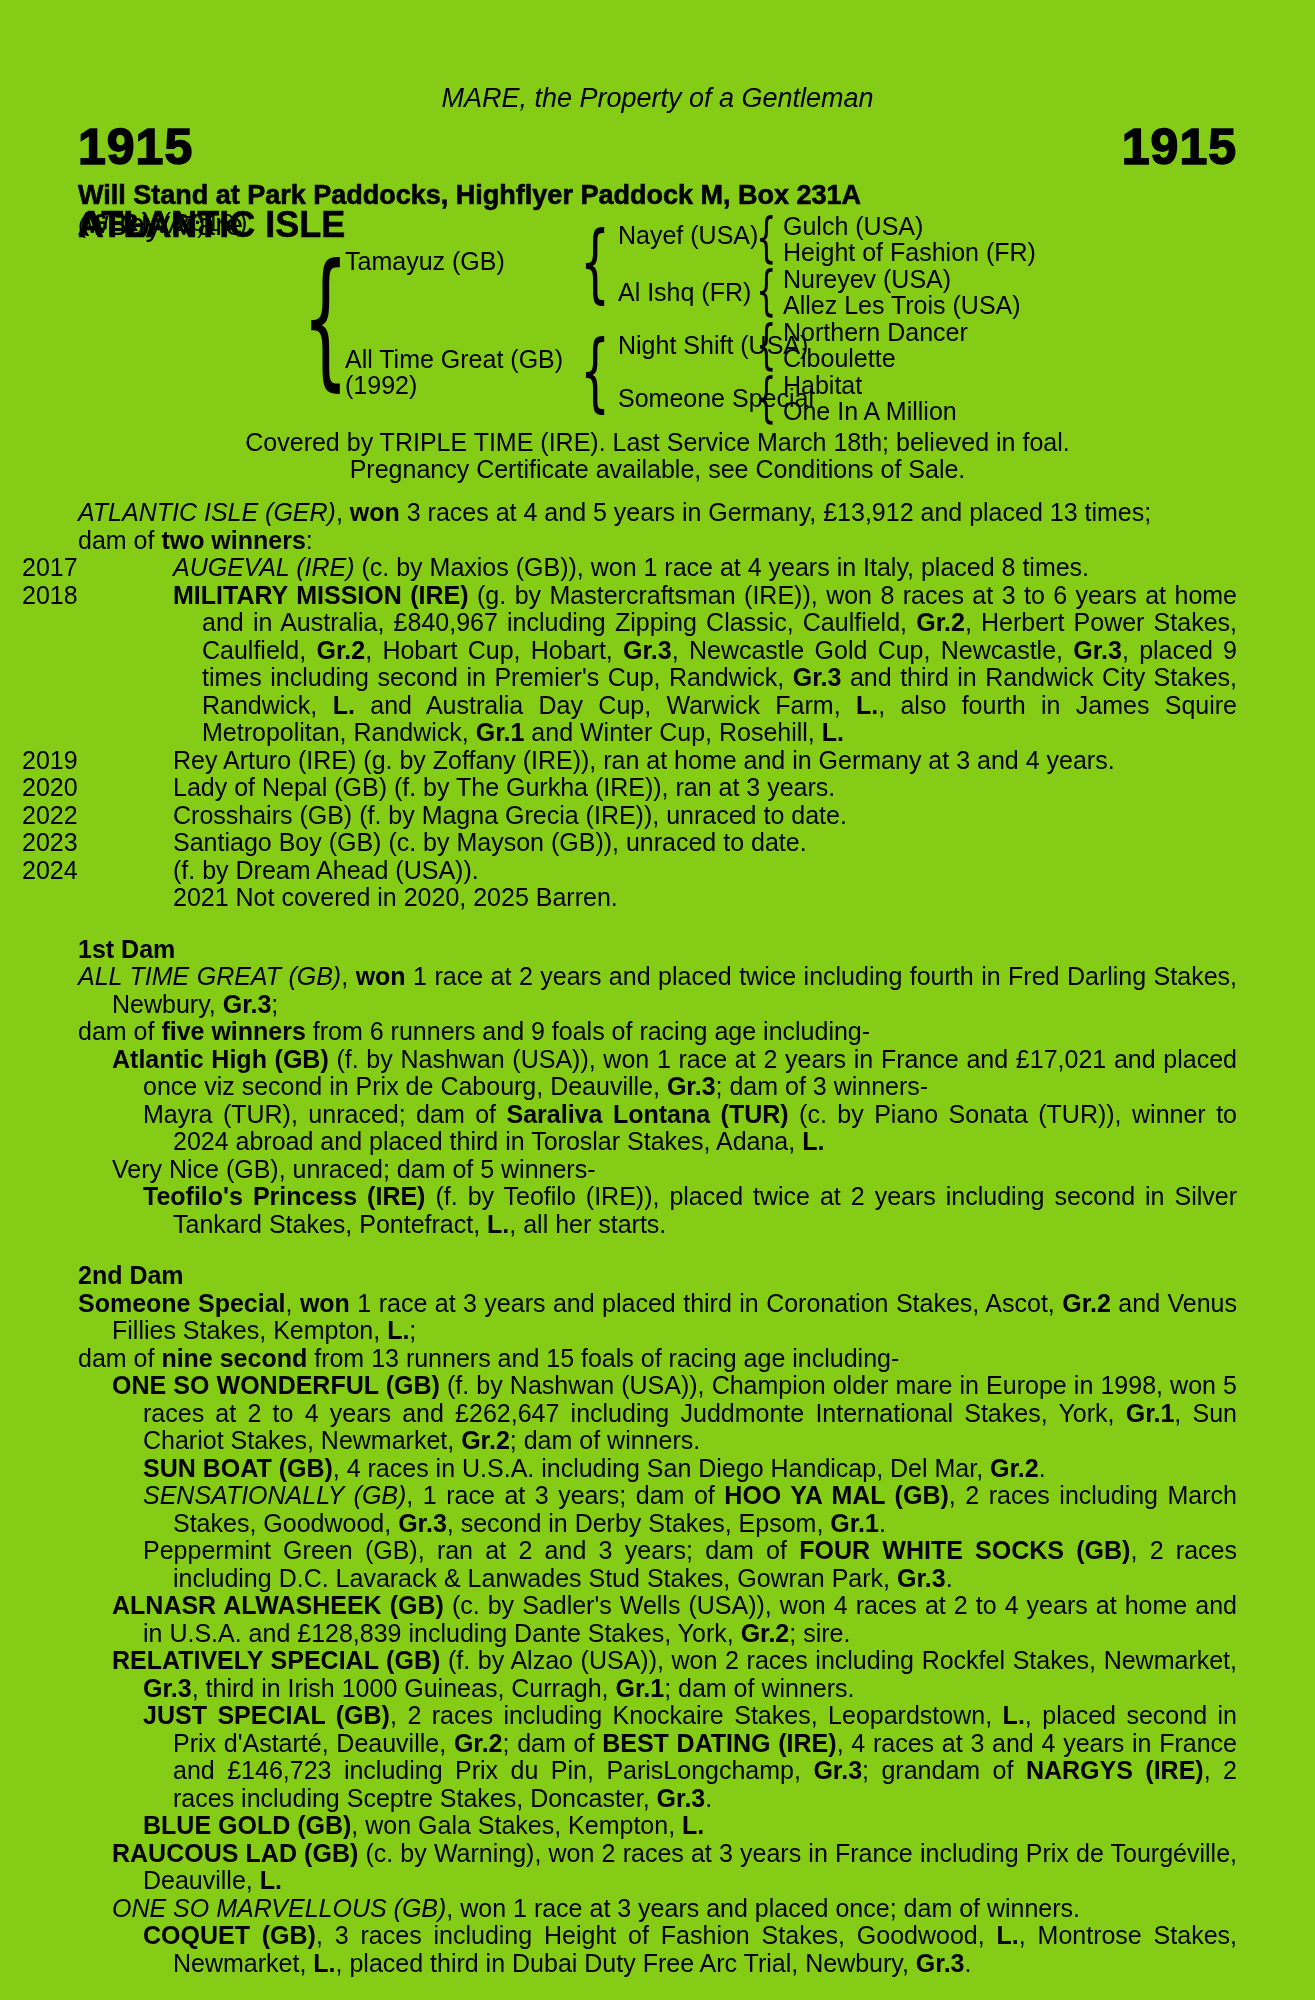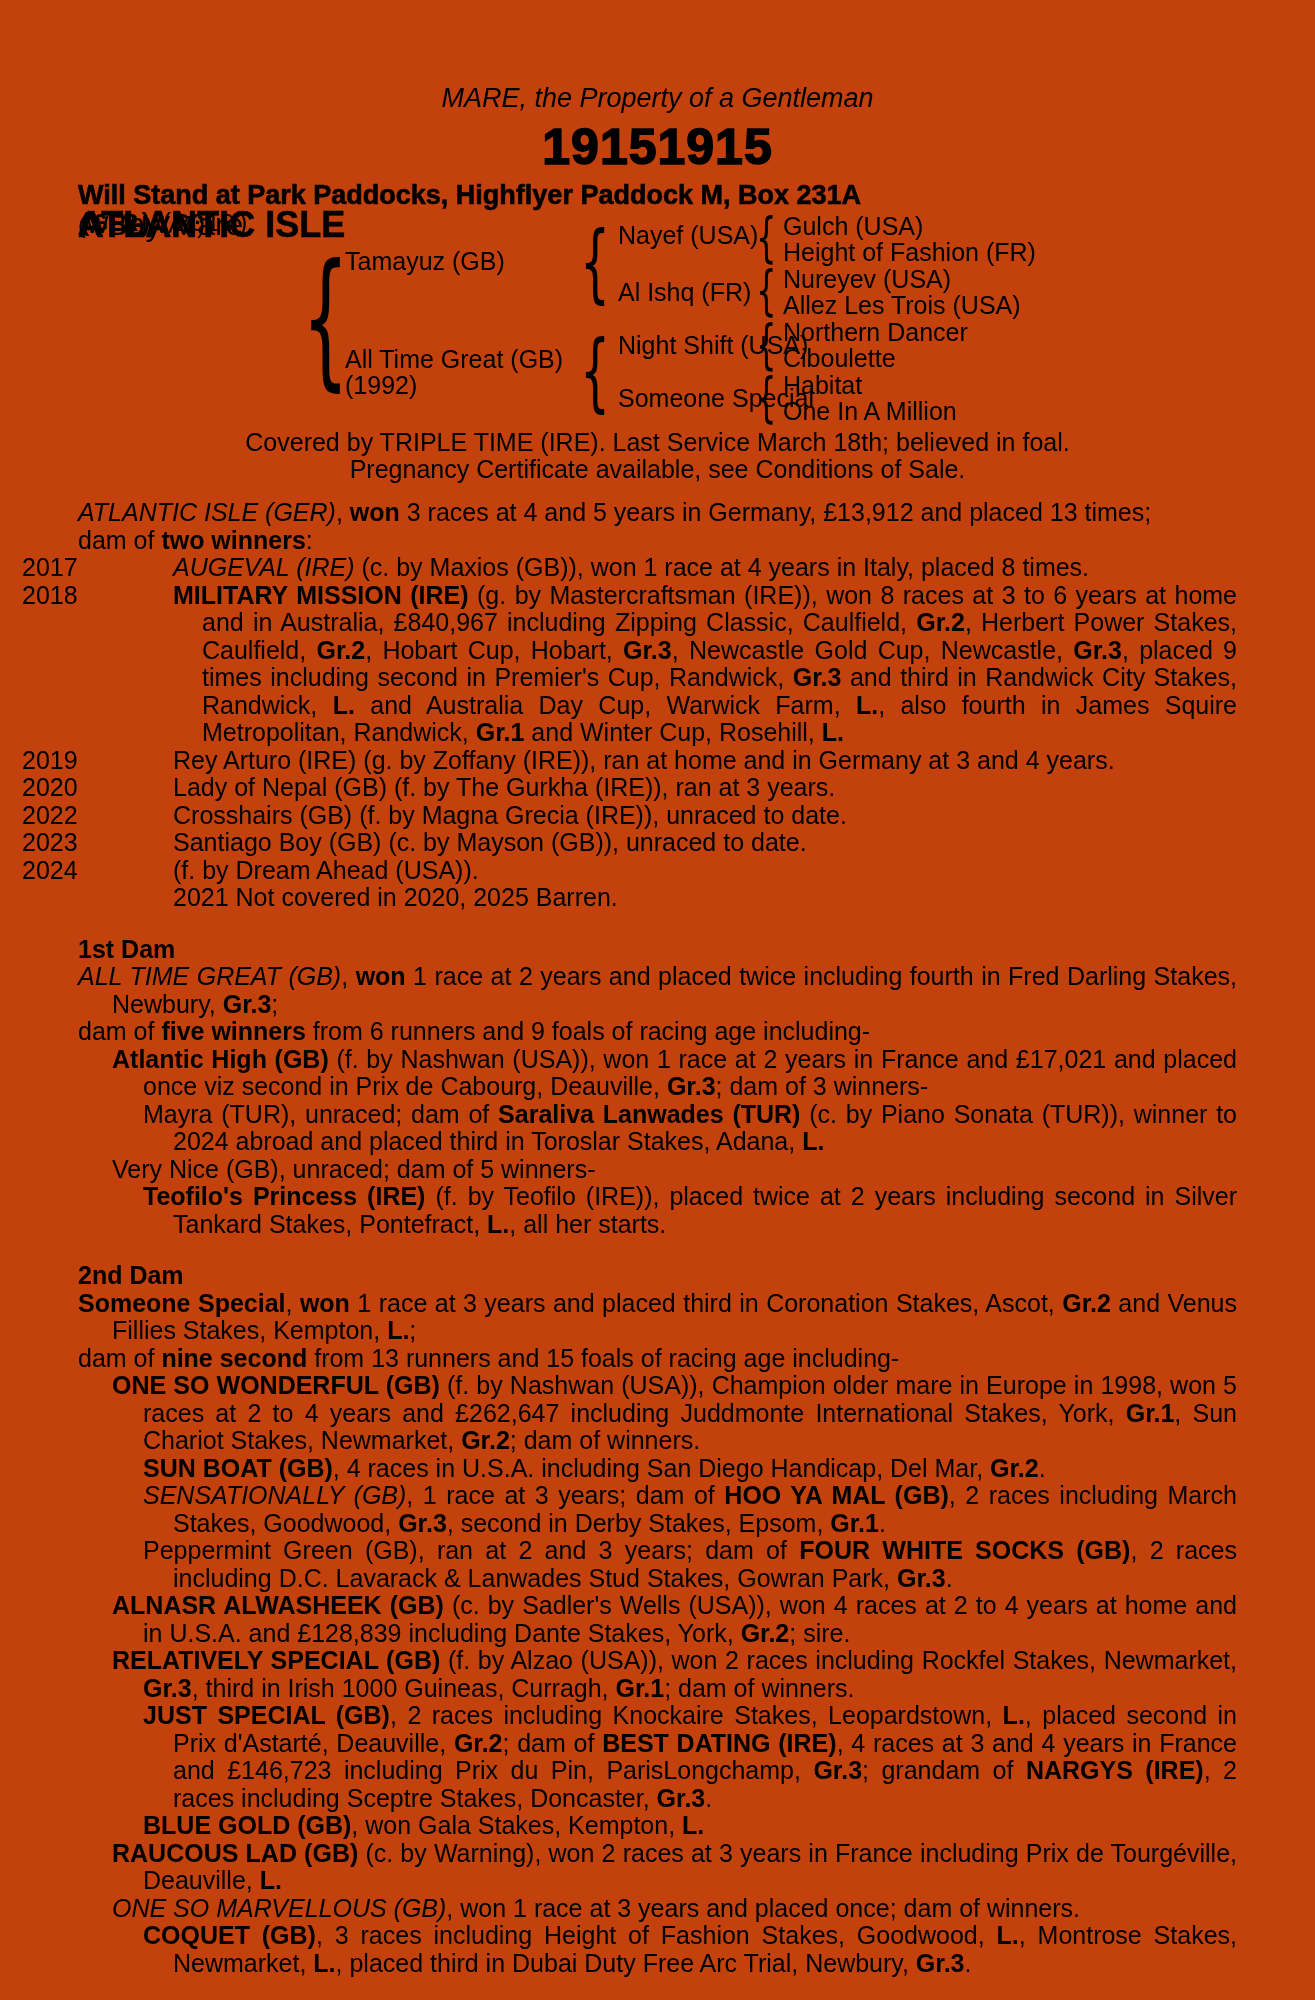--- a/index.html
+++ b/index.html
@@ -1,30 +1,30 @@
 <!DOCTYPE html>
 <html><head>
 <meta charset="utf-8">
 <style>
   html,body{margin:0;padding:0;background:#e8e8e8;}
   .page{
     position:relative;
     width:1315px;height:2000px;
     margin:0 auto;
-    background:#c2410c;color:#000;
+    background:#84cc16;color:#000;
     padding:0 78px;box-sizing:border-box;
     font-family:"Liberation Sans","DejaVu Sans",sans-serif;
     font-size:25px;line-height:27.5px;
     overflow:hidden;
   }
   .b{font-weight:700;}
   .i{font-style:italic;}
 
   .title{margin:0;padding-top:84px;text-align:center;font-size:27px;font-style:italic;line-height:28px;}
-  .lots{display:flex;justify-content:center;margin-top:10px;font-size:50px;line-height:50px;font-weight:700;-webkit-text-stroke:1.6px #000;letter-spacing:1px;}
+  .lots{display:flex;justify-content:space-between;margin-top:10px;font-size:50px;line-height:50px;font-weight:700;-webkit-text-stroke:1.6px #000;letter-spacing:1px;}
   .stand{margin-top:9px;font-size:27px;line-height:28px;font-weight:700;-webkit-text-stroke:0.6px #000;}
 
   
   .ped{position:relative;height:216px;margin-top:2px;}
   .ped div{position:absolute;white-space:nowrap;}
   .sub-vat{left:0;top:51;font-size:24px;}
   .sub-name{left:0;top:76;font-size:36px;font-weight:700;-webkit-text-stroke:0.5px #000;}
   .sub-ger{left:0;top:104;font-size:25px;font-family:Liberation Mono, monospace;}
   .sub-ger .yr2{margin-left:7px;}
   .sub-bay{left:0;top:128;font-size:32px;}
@@ -130,21 +130,21 @@
     <p class="prod"><span class="yr">2020</span><span><span>Lady of Nepal (GB) (f. by The Gurkha (IRE)), ran at 3 years.</span></span></p>
     <p class="prod"><span class="yr">2022</span><span><span>Crosshairs (GB) (f. by Magna Grecia (IRE)), unraced to date.</span></span></p>
     <p class="prod"><span class="yr">2023</span><span><span>Santiago Boy (GB) (c. by Mayson (GB)), unraced to date.</span></span></p>
     <p class="prod"><span class="yr">2024</span><span><span>(f. by Dream Ahead (USA)).</span></span></p>
     <p class="prod"><span class="yr"></span><span><span>2021 Not covered in 2020, 2025 Barren.</span></span></p>
 
     <p class="dam-h">1st Dam</p>
     <p class="p0"><span class="i">ALL TIME GREAT (GB)</span><span>, </span><span class="b">won</span><span> 1 race at 2 years and placed twice including fourth in Fred Darling Stakes, Newbury, </span><span class="b">Gr.3</span><span>;</span></p>
     <p class="p0"><span>dam of </span><span class="b">five winners</span><span> from 6 runners and 9 foals of racing age including-</span></p>
     <p class="l1"><span class="b">Atlantic High (GB)</span><span> (f. by Nashwan (USA)), won 1 race at 2 years in France and £17,021 and placed once viz second in Prix de Cabourg, Deauville, </span><span class="b">Gr.3</span><span>; dam of 3 winners-</span></p>
-    <p class="l2"><span>Mayra (TUR), unraced; dam of </span><span class="b">Saraliva Lanwades (TUR)</span><span> (c. by Piano Sonata (TUR)), winner to 2024 abroad and placed third in Toroslar Stakes, Adana, </span><span class="b">L.</span></p>
+    <p class="l2"><span>Mayra (TUR), unraced; dam of </span><span class="b">Saraliva Lontana (TUR)</span><span> (c. by Piano Sonata (TUR)), winner to 2024 abroad and placed third in Toroslar Stakes, Adana, </span><span class="b">L.</span></p>
     <p class="l1"><span>Very Nice (GB), unraced; dam of 5 winners-</span></p>
     <p class="l2"><span class="b">Teofilo's Princess (IRE)</span><span> (f. by Teofilo (IRE)), placed twice at 2 years including second in Silver Tankard Stakes, Pontefract, </span><span class="b">L.</span><span>, all her starts.</span></p>
 
     <p class="dam-h">2nd Dam</p>
     <p class="p0"><span class="b">Someone Special</span><span>, </span><span class="b">won</span><span> 1 race at 3 years and placed third in Coronation Stakes, Ascot, </span><span class="b">Gr.2</span><span> and Venus Fillies Stakes, Kempton, </span><span class="b">L.</span><span>;</span></p>
     <p class="p0"><span>dam of </span><span class="b">nine second</span><span> from 13 runners and 15 foals of racing age including-</span></p>
     <p class="l1"><span class="b">ONE SO WONDERFUL (GB)</span><span> (f. by Nashwan (USA)), Champion older mare in Europe in 1998, won 5 races at 2 to 4 years and £262,647 including Juddmonte International Stakes, York, </span><span class="b">Gr.1</span><span>, Sun Chariot Stakes, Newmarket, </span><span class="b">Gr.2</span><span>; dam of winners.</span></p>
     <p class="l2"><span class="b">SUN BOAT (GB)</span><span>, 4 races in U.S.A. including San Diego Handicap, Del Mar, </span><span class="b">Gr.2</span><span>.</span></p>
     <p class="l2"><span class="i">SENSATIONALLY (GB)</span><span>, 1 race at 3 years; dam of </span><span class="b">HOO YA MAL (GB)</span><span>, 2 races including March Stakes, Goodwood, </span><span class="b">Gr.3</span><span>, second in Derby Stakes, Epsom, </span><span class="b">Gr.1</span><span>.</span></p>
     <p class="l2"><span>Peppermint Green (GB), ran at 2 and 3 years; dam of </span><span class="b">FOUR WHITE SOCKS (GB)</span><span>, 2 races including D.C. Lavarack &amp; Lanwades Stud Stakes, Gowran Park, </span><span class="b">Gr.3</span><span>.</span></p>

